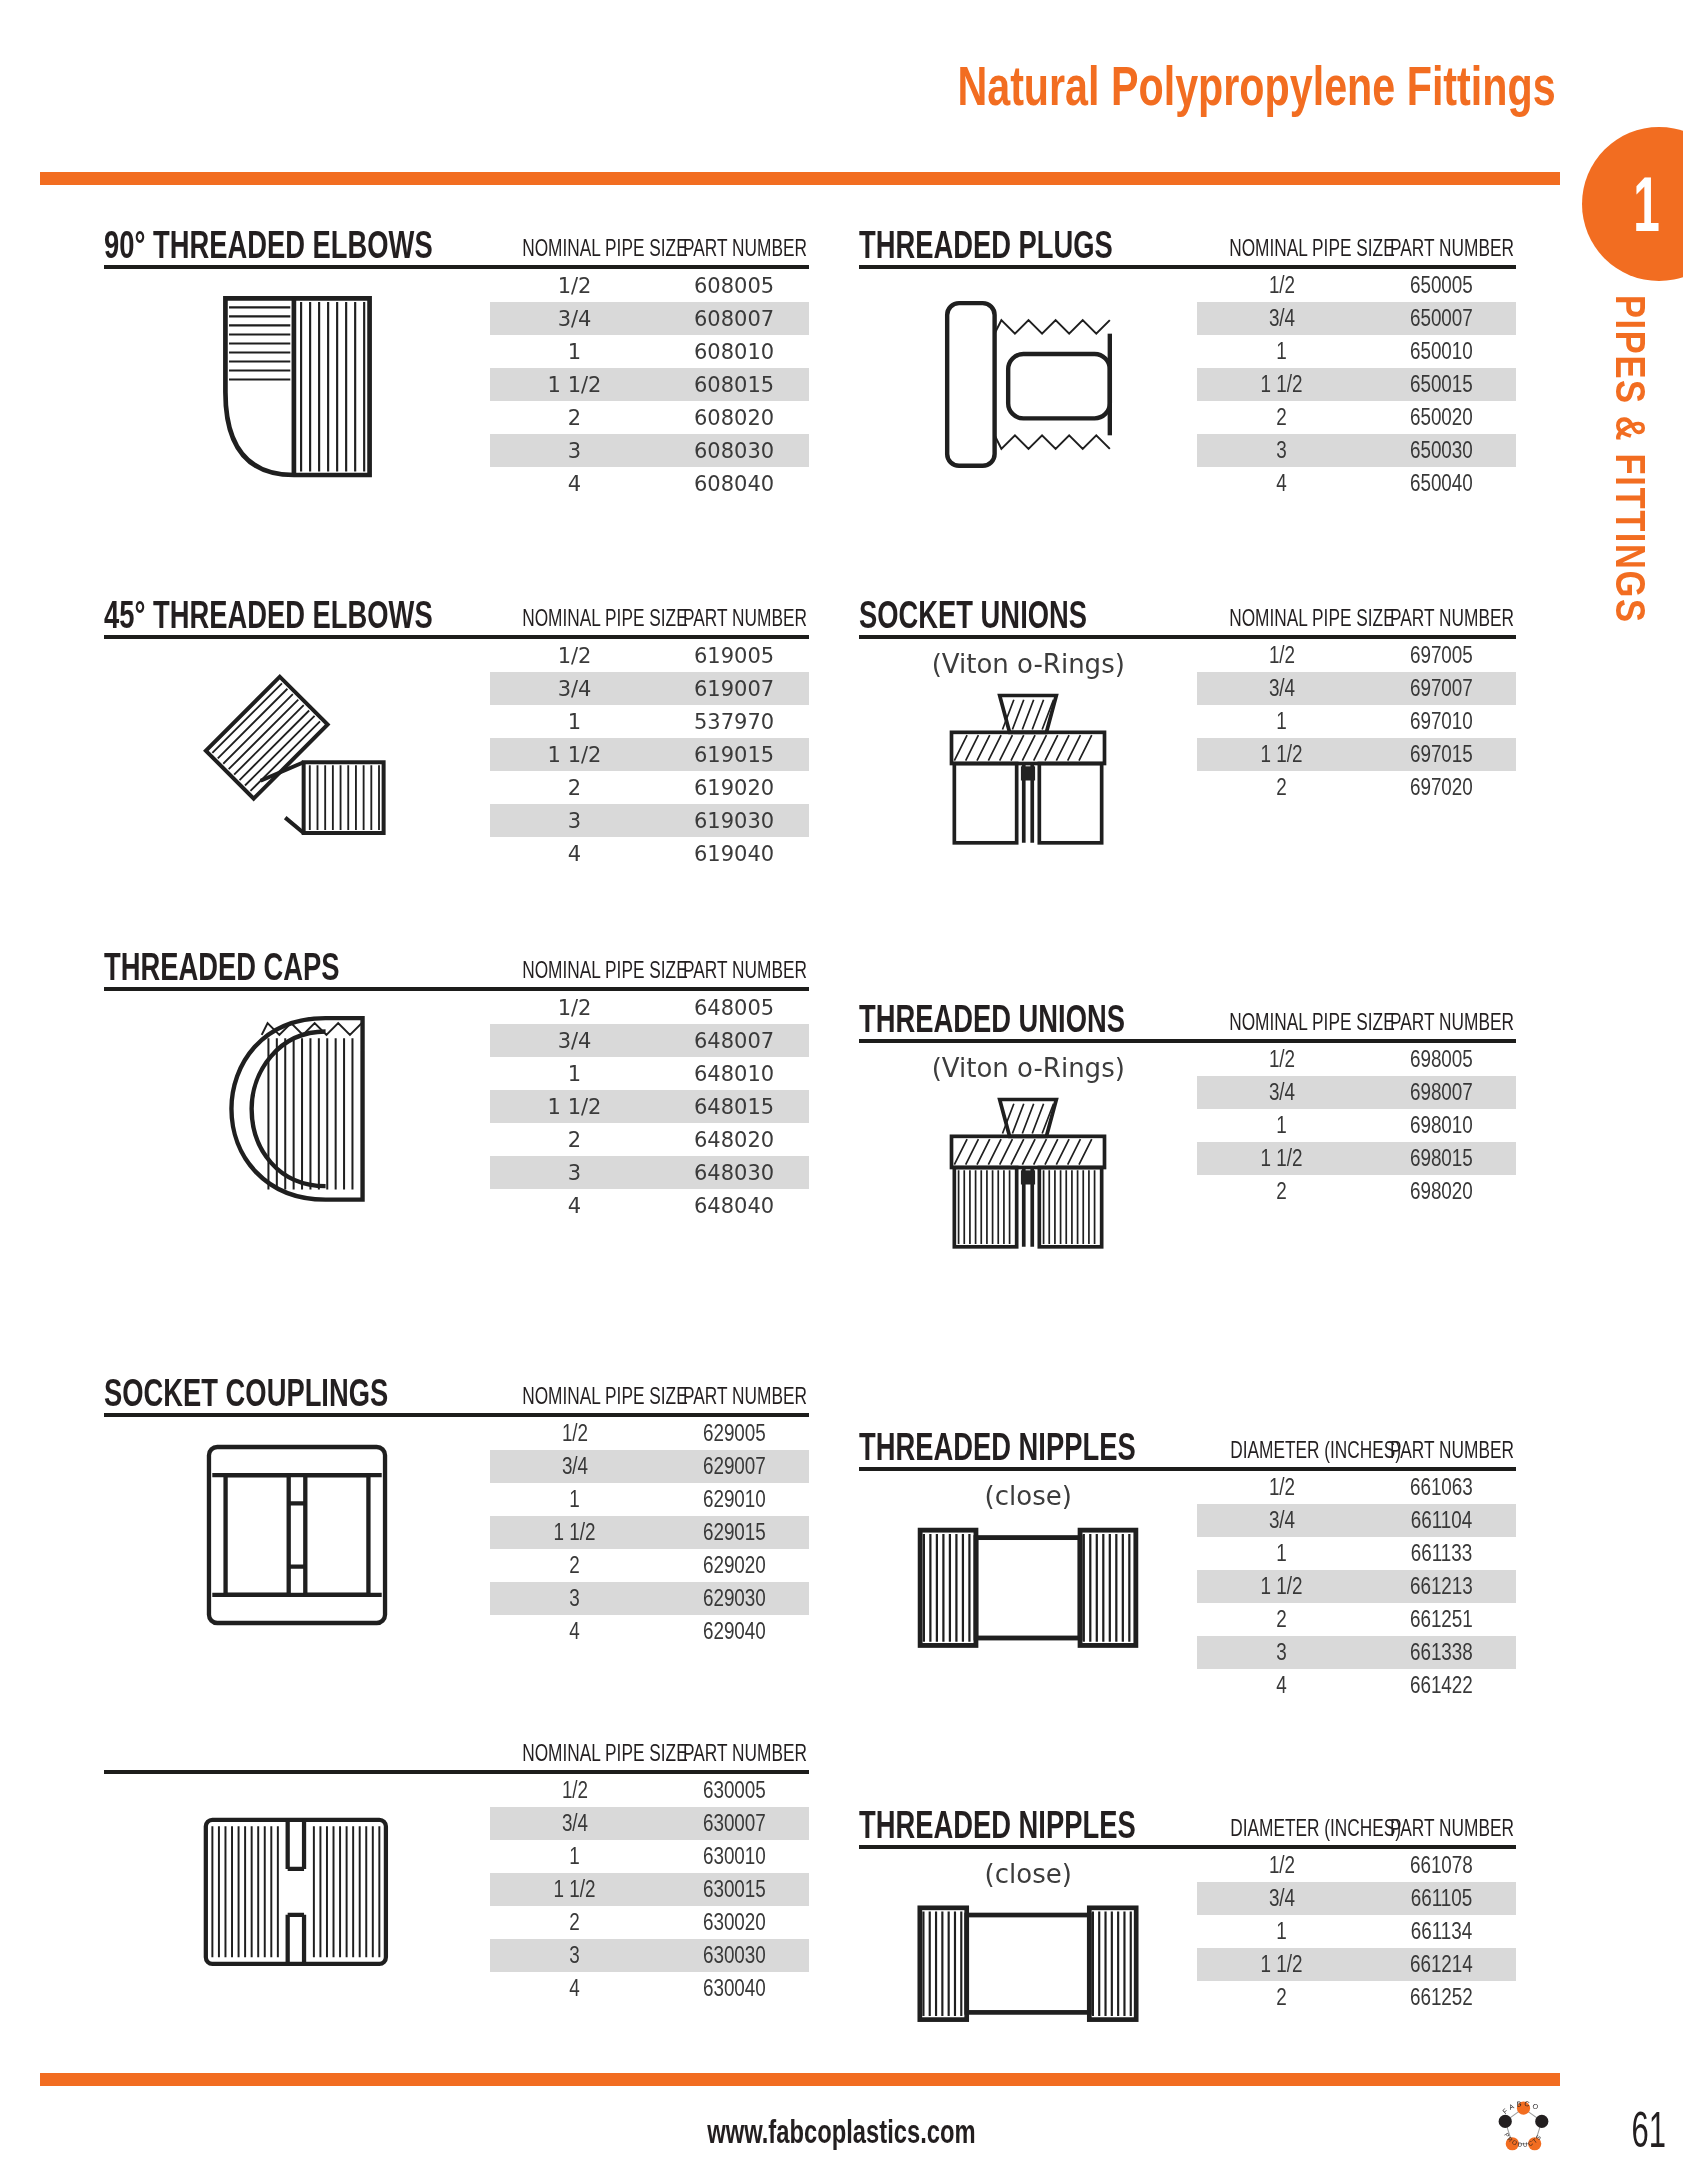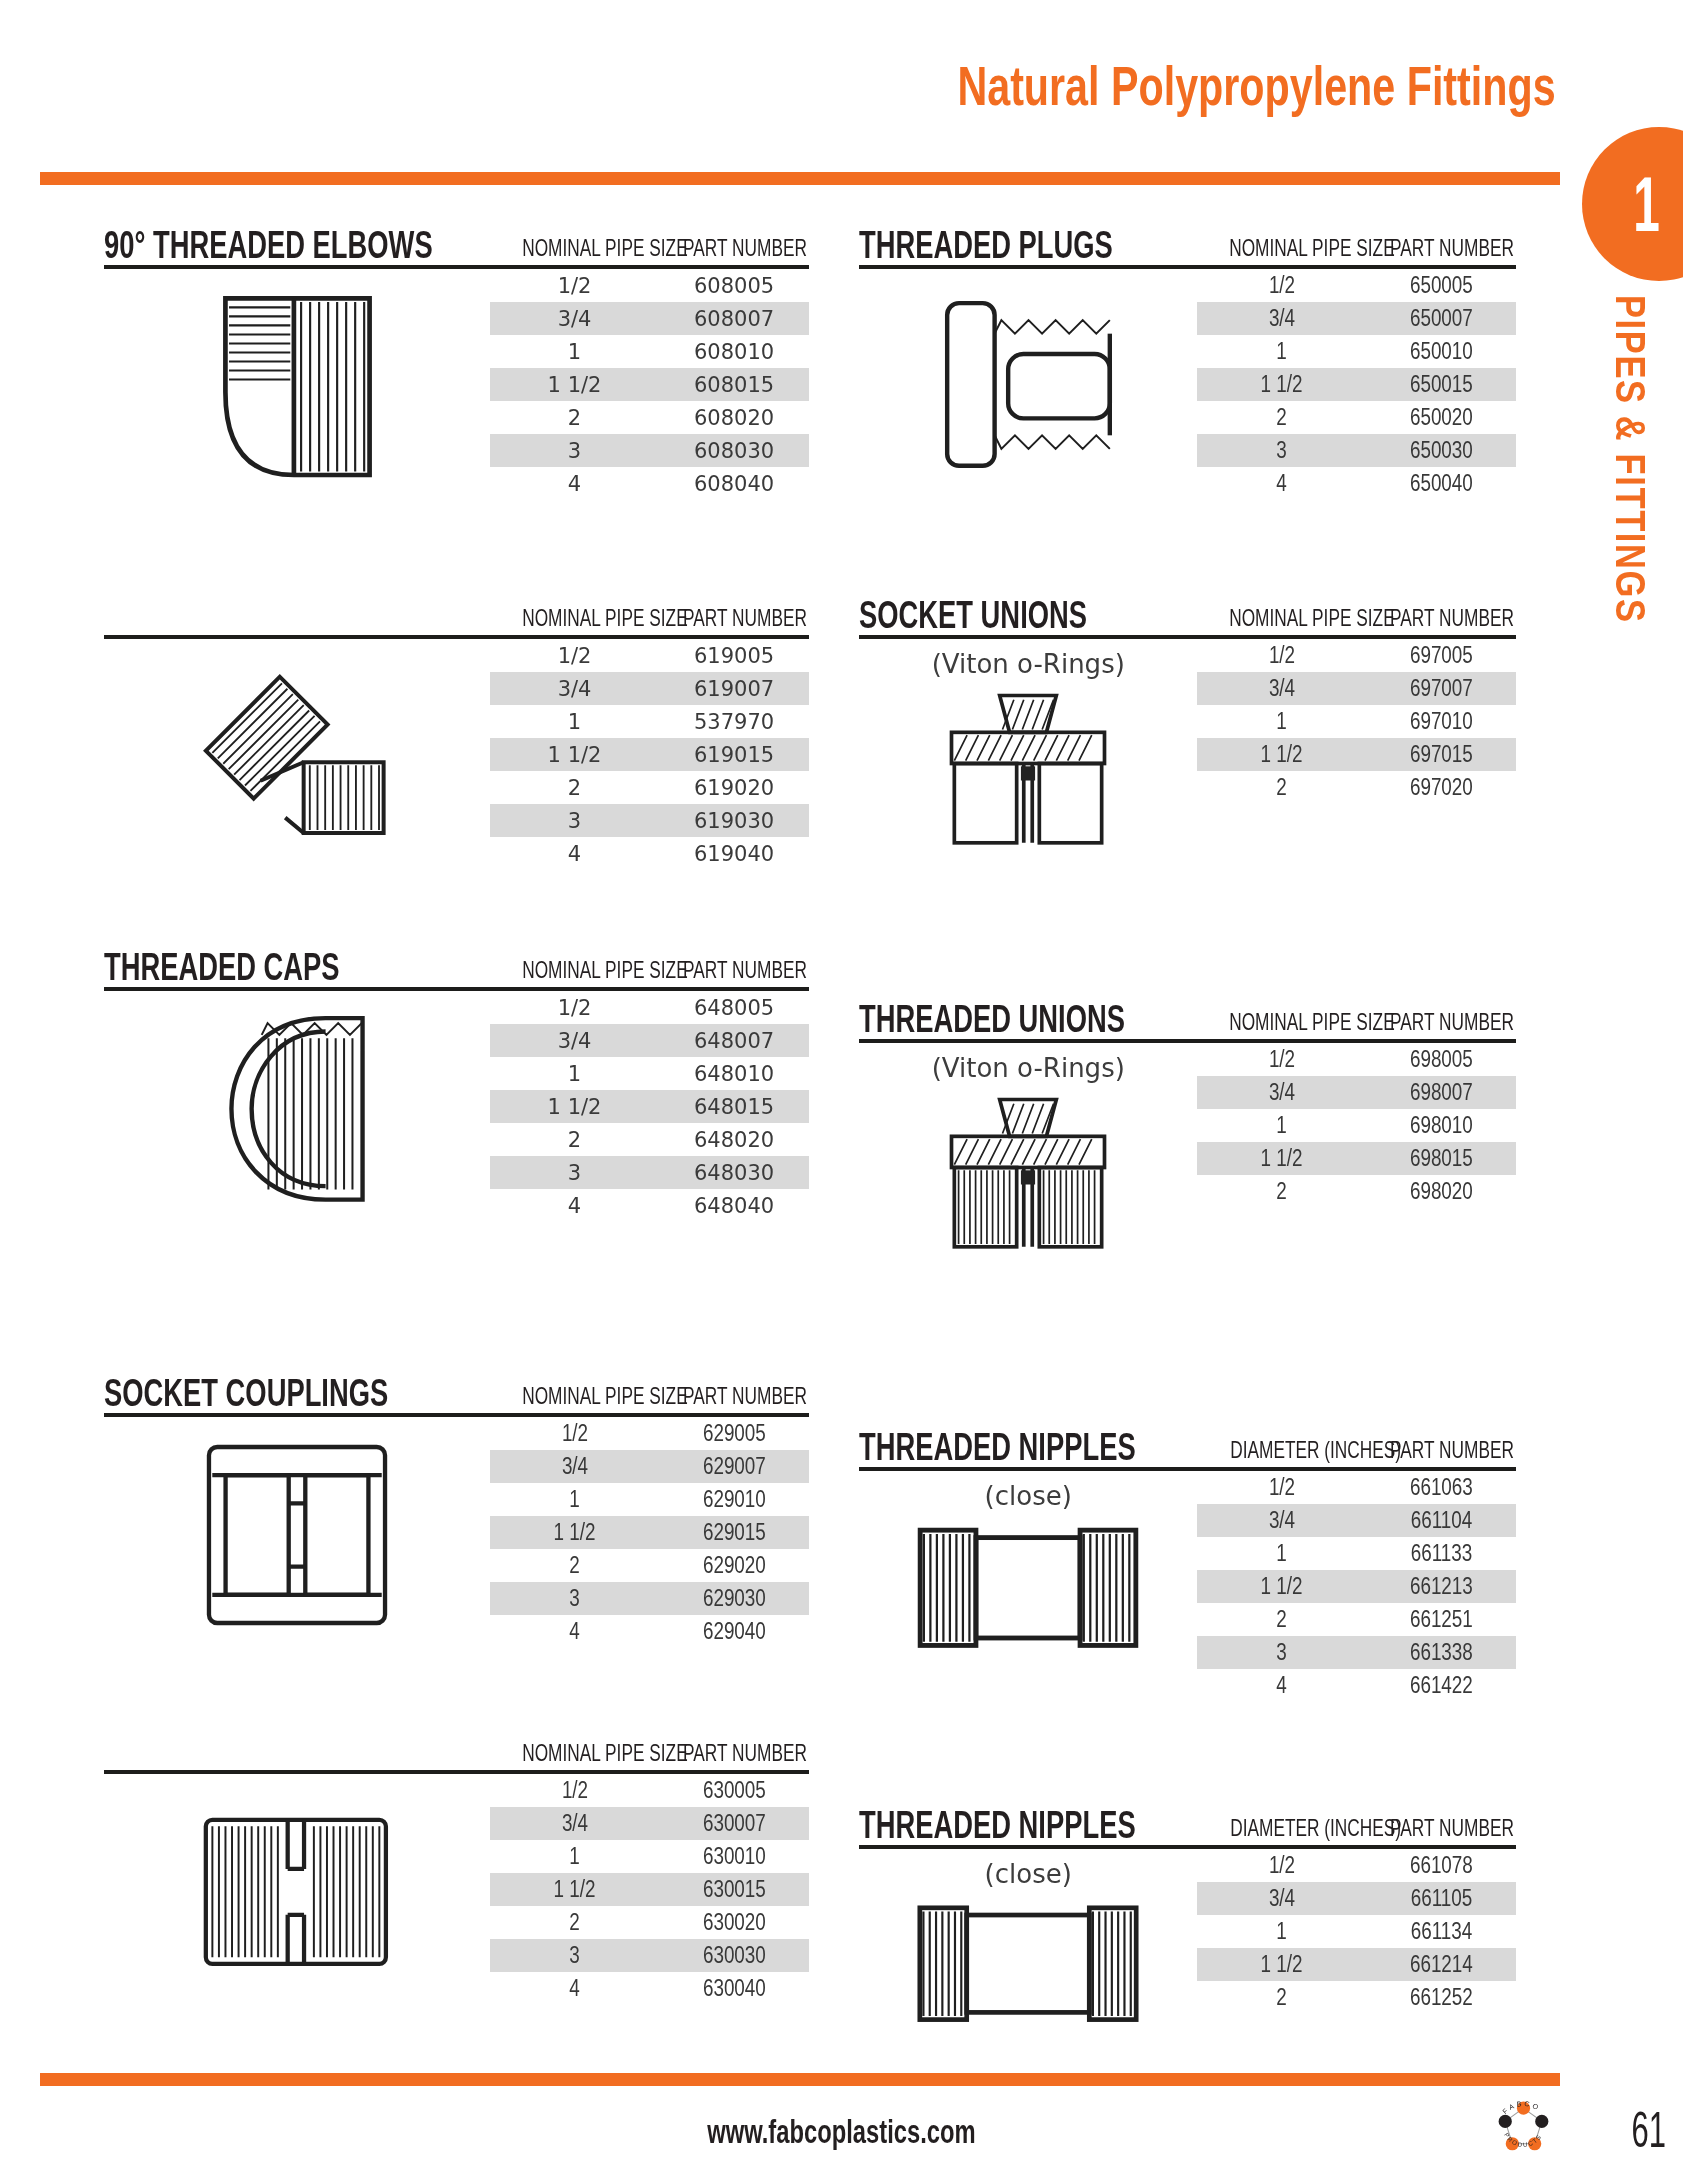--- a/index.html
+++ b/index.html
@@ -117,20 +117,21 @@
             <tr class="">
               <td style="width:53%"><span class="num">4</span></td>
               <td style="width:47%"><span class="num">608040</span></td>
             </tr>
           </tbody>
         </table>
       </div>
     </section>
     <section class="sec wide" style="left: 104px; top: 580px; width: 705px;">
       <div class="sec-head">
+        <h2 class="sec-title"><span class="cond">45° THREADED ELBOWS</span></h2>
         <div class="col-heads" style="width:319px">
           <div class="col-head col-size"><span class="condC">NOMINAL PIPE SIZE</span></div>
           <div class="col-head col-part"><span class="condC">PART NUMBER</span></div>
         </div>
       </div>
       <div class="sec-body">
         <div class="drawing-area " style="width:386px">
           <div class="drawing"><svg width="203" viewBox="4 0 132 112" xmlns="http://www.w3.org/2000/svg">
               <g fill="none" stroke="#1f1f1f">
                 <g transform="rotate(-45 50 44)">

